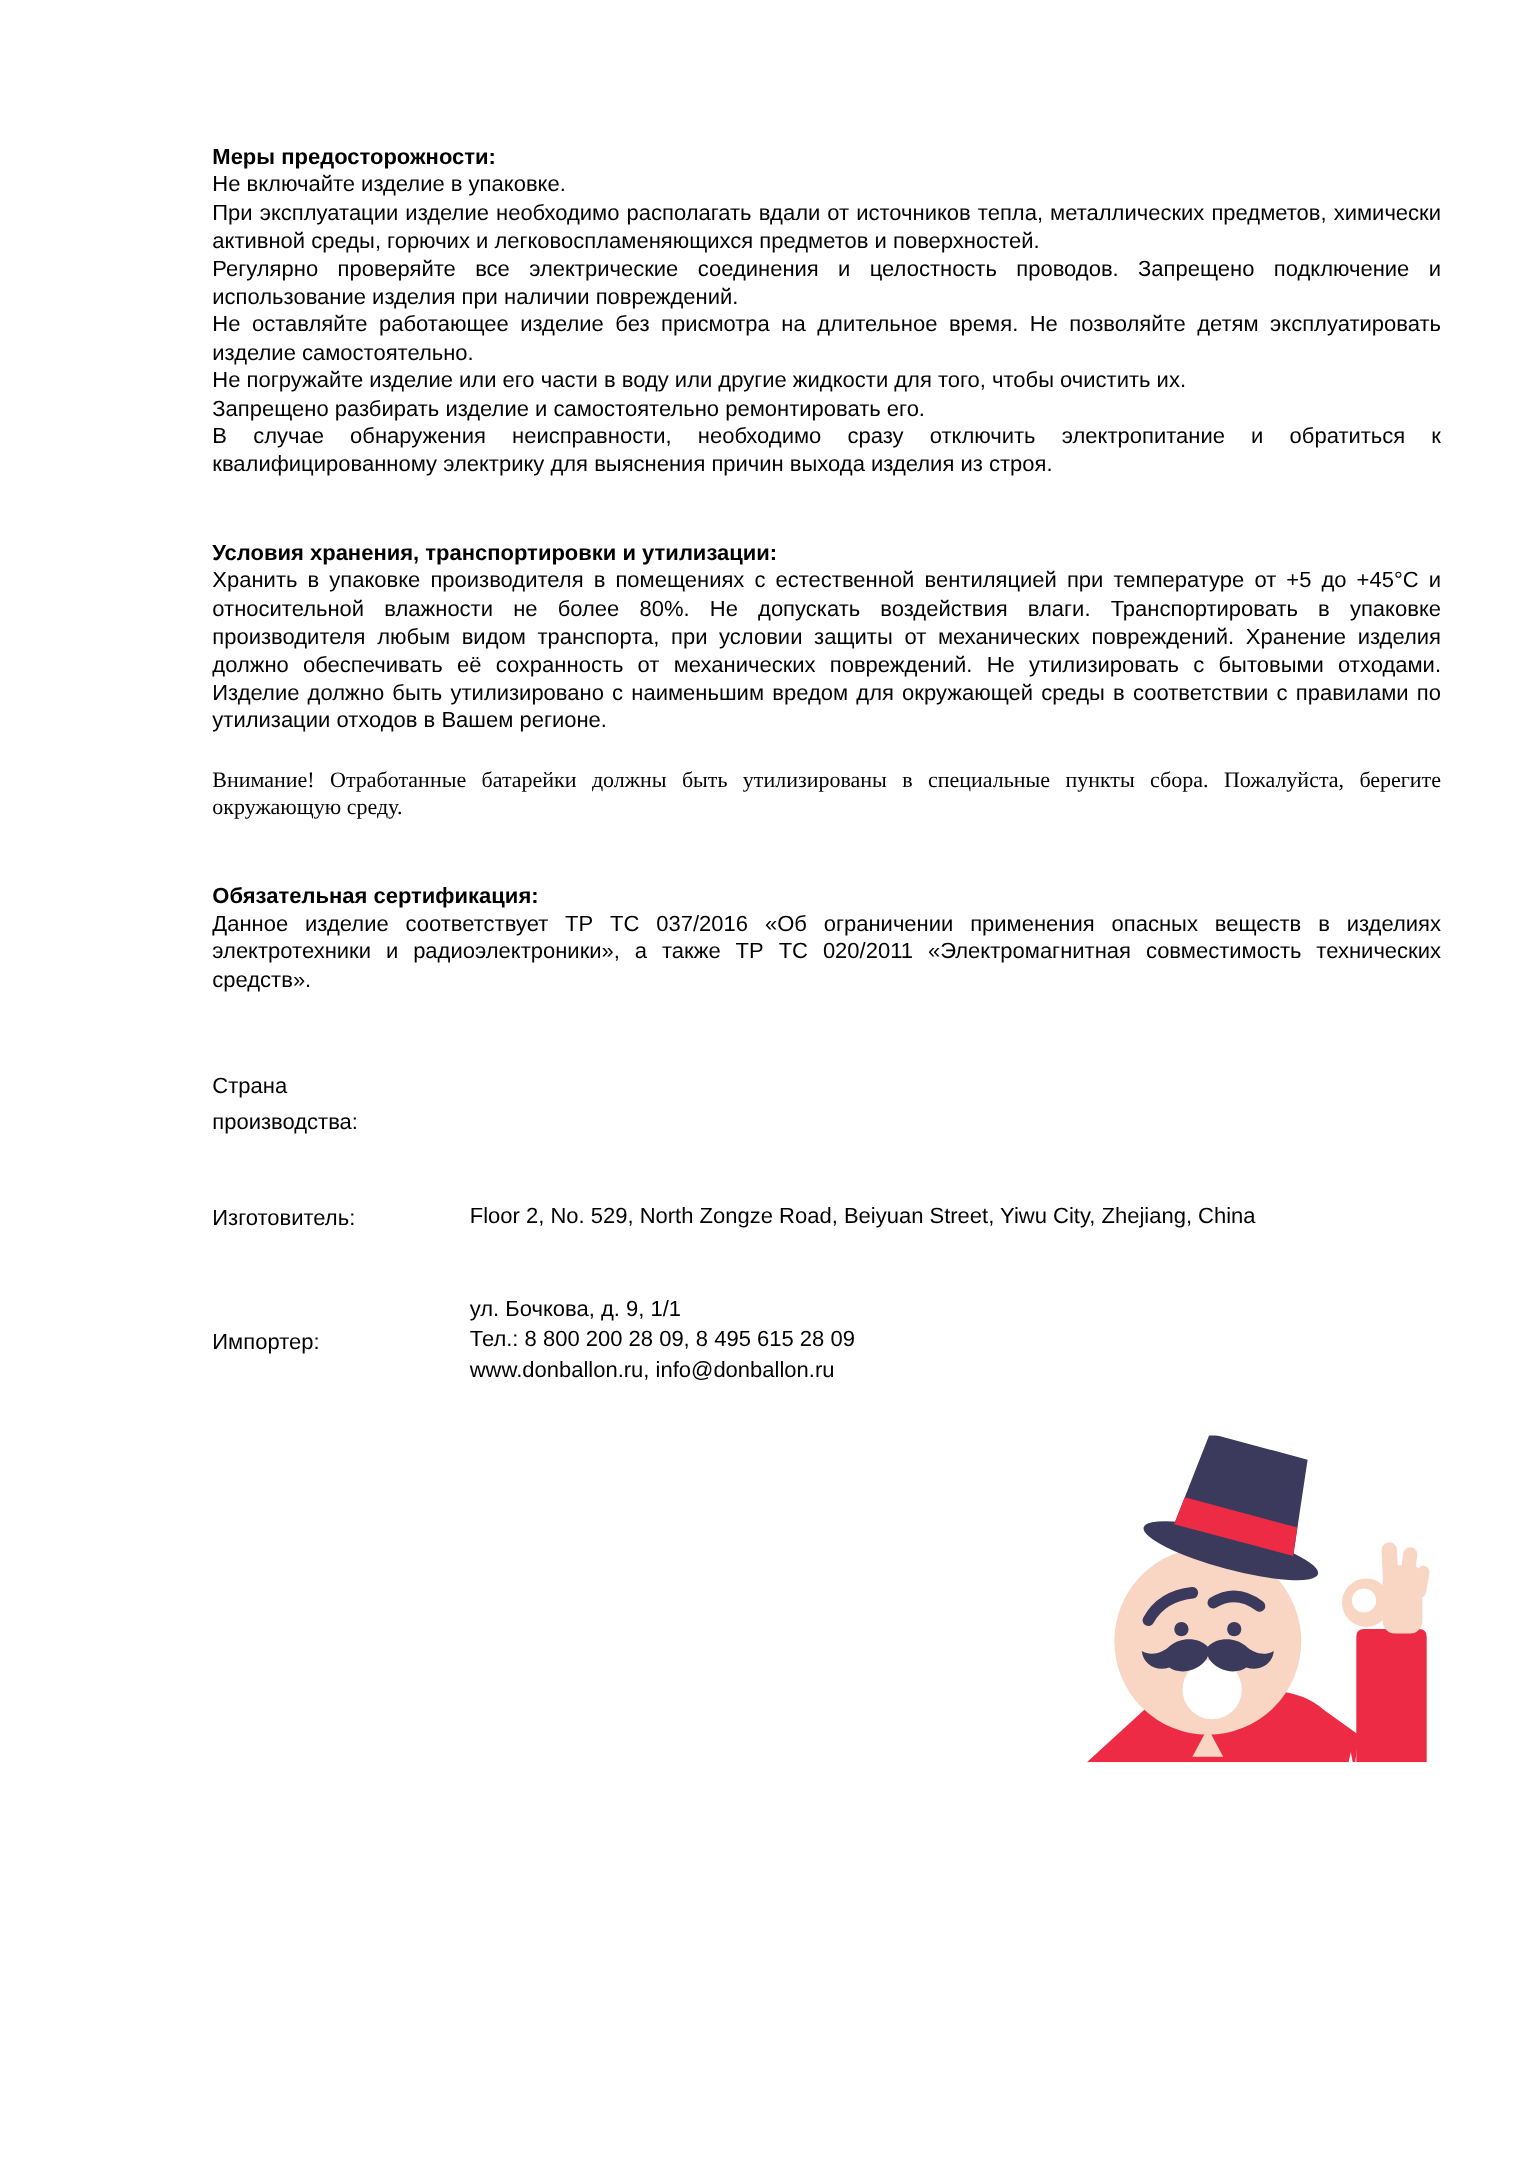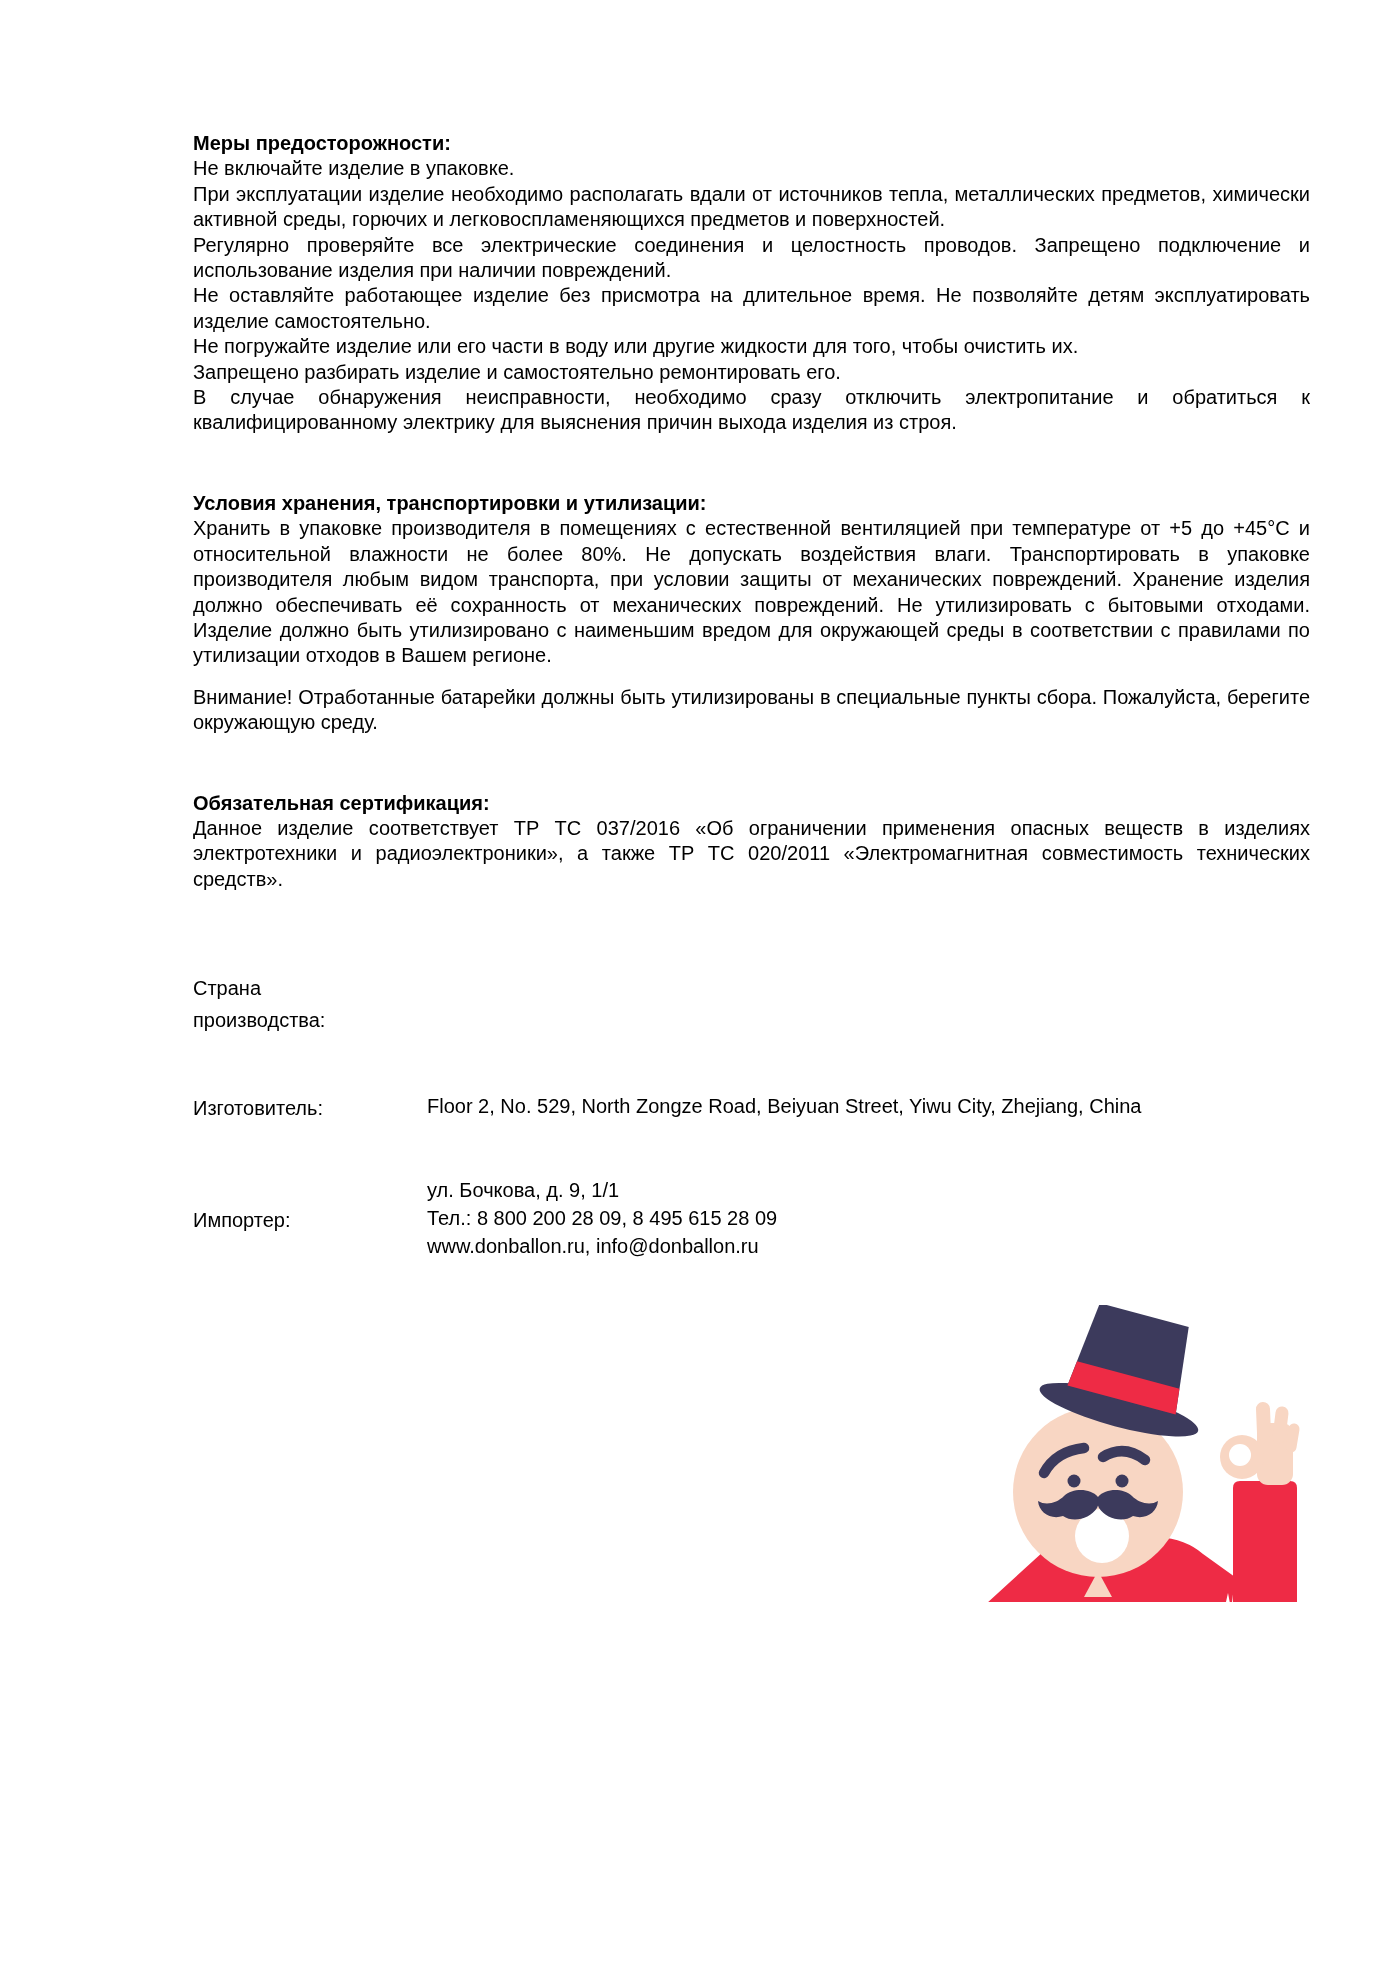--- a/index.html
+++ b/index.html
@@ -15,21 +15,21 @@
     position:absolute;
     left:193px; top:131px;
     width:1117px;
     font-size:20px;
     line-height:25.4px;
   }
   .sec-heading{font-weight:bold;}
   .para{text-align:justify;}
   .para:last-child{}
   .mt-big{margin-top:55px;}
-  .mt-mid{margin-top:16px;}
+  .mt-mid{margin-top:28px;font-family:Liberation Serif, serif;}
   .detail-row{position:absolute; left:193px; width:1117px;}
   .detail-label{position:absolute; left:0; top:0; width:180px; font-size:20px; line-height:32px;}
   .detail-value{position:absolute; left:234px; top:0; width:880px; font-size:20px; line-height:28px;}
   .row-country{top:972px; height:60px;}
   .row-country .detail-value{top:10px;}
   .row-manufacturer{top:1092px; height:60px;}
   .row-importer{top:1176px; height:120px;}
   .row-importer .detail-label{top:28px;}
   .mascot{position:absolute; left:930px; top:1305px; width:380px; height:360px;}
   .credit{

